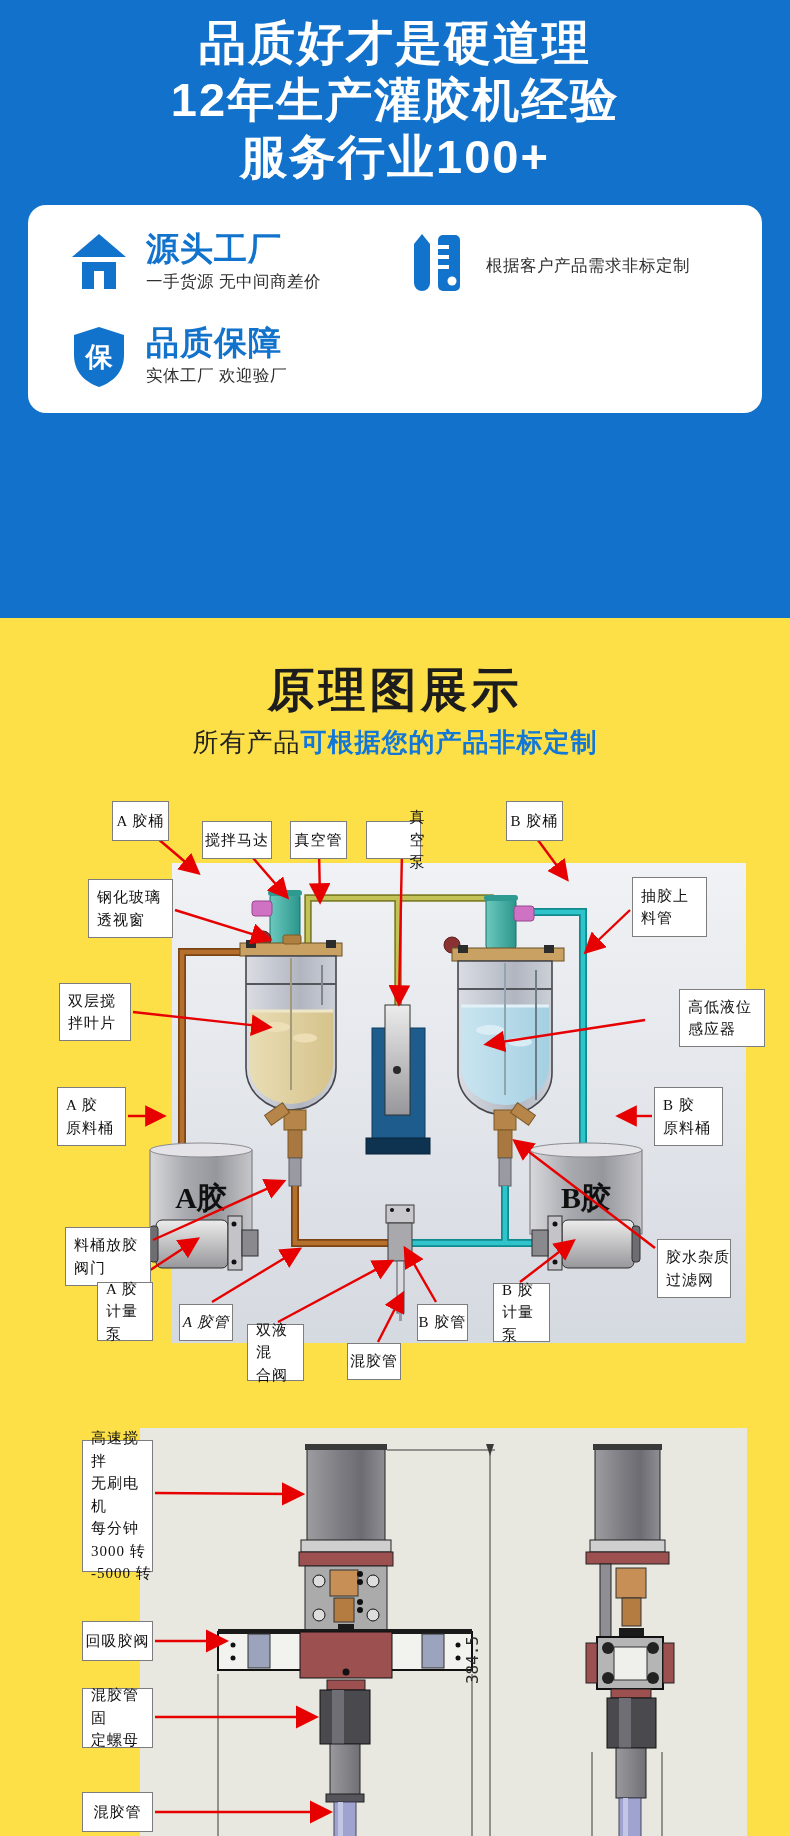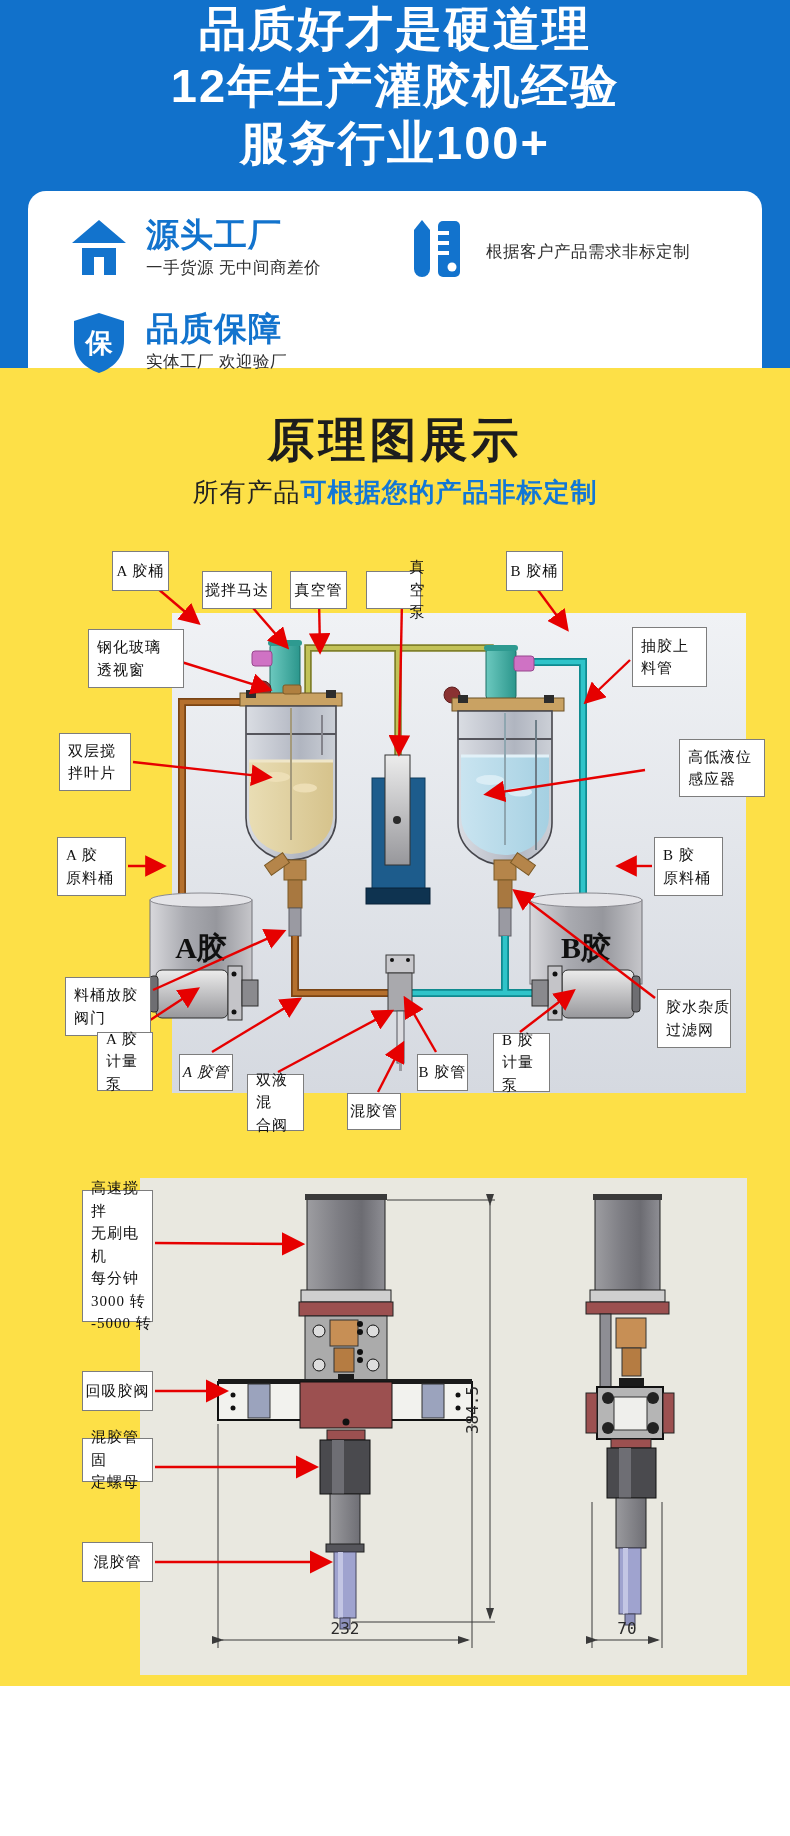--- a/index.html
+++ b/index.html
@@ -1,17 +1,17 @@
 <!DOCTYPE html>
 <html><head>
 <meta charset="utf-8">
 <style>
   html,body{margin:0;padding:0;background:#fff;}
   body{width:790px;font-family:"Liberation Sans",sans-serif;-webkit-font-smoothing:antialiased;}
-  .hero{background:#1171cb;height:368px;box-sizing:border-box;}
+  .hero{background:#1171cb;padding-top:14px;height:618px;box-sizing:border-box;}
   .hero-line{color:#fff;text-align:center;font-weight:800;font-size:47px;line-height:57px;letter-spacing:2px;}
   .card{background:#fff;border-radius:18px;margin:20px 28px 0 28px;padding:26px 34px 24px 40px;
         display:grid;grid-template-columns:1fr 1fr;grid-row-gap:30px;grid-column-gap:20px;}
   .feat{display:flex;align-items:center;}
   .feat .icon{width:62px;height:64px;flex:0 0 62px;margin-right:16px;}
   .feat .tx{display:flex;flex-direction:column;}
   .feat .t{color:#1273cd;font-size:33px;font-weight:800;letter-spacing:1px;line-height:32px;}
   .feat .d{color:#303030;font-size:16.5px;margin-top:6px;letter-spacing:.5px;}
   .section{background:#fde047;}
   .sec-title{text-align:center;padding-top:44px;font-size:47px;font-weight:900;color:#1d1d1d;letter-spacing:4px;line-height:56px;}
@@ -248,21 +248,21 @@
         <line x1="436" y1="1202" x2="406" y2="1150"></line>
         <line x1="520" y1="1182" x2="572" y2="1142"></line>
       </g>
     </svg>
 
     <div class="dlabel" style="left:112px;top:11px;width:57px;height:40px;">A 胶桶</div>
     <div class="dlabel" style="left:202px;top:31px;width:70px;height:38px;">搅拌马达</div>
     <div class="dlabel" style="left:290px;top:31px;width:57px;height:38px;">真空管</div>
     <div class="dlabel" style="left:366px;top:31px;width:55px;height:38px;padding-left:48px;">真空泵</div>
     <div class="dlabel" style="left:506px;top:11px;width:57px;height:40px;">B 胶桶</div>
-    <div class="dlabel two" style="left:88px;top:89px;width:96px;height:59px;">钢化玻璃
+    <div class="dlabel two" style="left:88px;top:89px;width:85px;height:59px;">钢化玻璃
 透视窗</div>
     <div class="dlabel two" style="left:632px;top:87px;width:75px;height:60px;">抽胶上
 料管</div>
     <div class="dlabel two" style="left:59px;top:193px;width:72px;height:58px;">双层搅
 拌叶片</div>
     <div class="dlabel two" style="left:647px;top:199px;width:86px;height:58px;margin-left:32px;">高低液位
 感应器</div>
     <div class="dlabel two" style="left:57px;top:297px;width:69px;height:59px;">A 胶
 原料桶</div>
     <div class="dlabel two" style="left:654px;top:297px;width:69px;height:59px;">B 胶
@@ -392,17 +392,17 @@
         <line x1="155" y1="1712" x2="328" y2="1712"></line>
       </g>
     </svg>
 
     <div class="dlabel two" style="left:82px;top:20px;width:71px;height:132px;">高速搅拌
 无刷电机
 每分钟
 3000 转
 -5000 转</div>
     <div class="dlabel" style="left:82px;top:201px;width:71px;height:40px;">回吸胶阀</div>
-    <div class="dlabel two" style="left:82px;top:268px;width:71px;height:44px;">混胶管固
+    <div class="dlabel two" style="left:82px;top:268px;width:71px;height:60px;">混胶管固
 定螺母</div>
     <div class="dlabel" style="left:82px;top:372px;width:71px;height:40px;">混胶管</div>
   </div>
 </div>
 
 </body></html>

